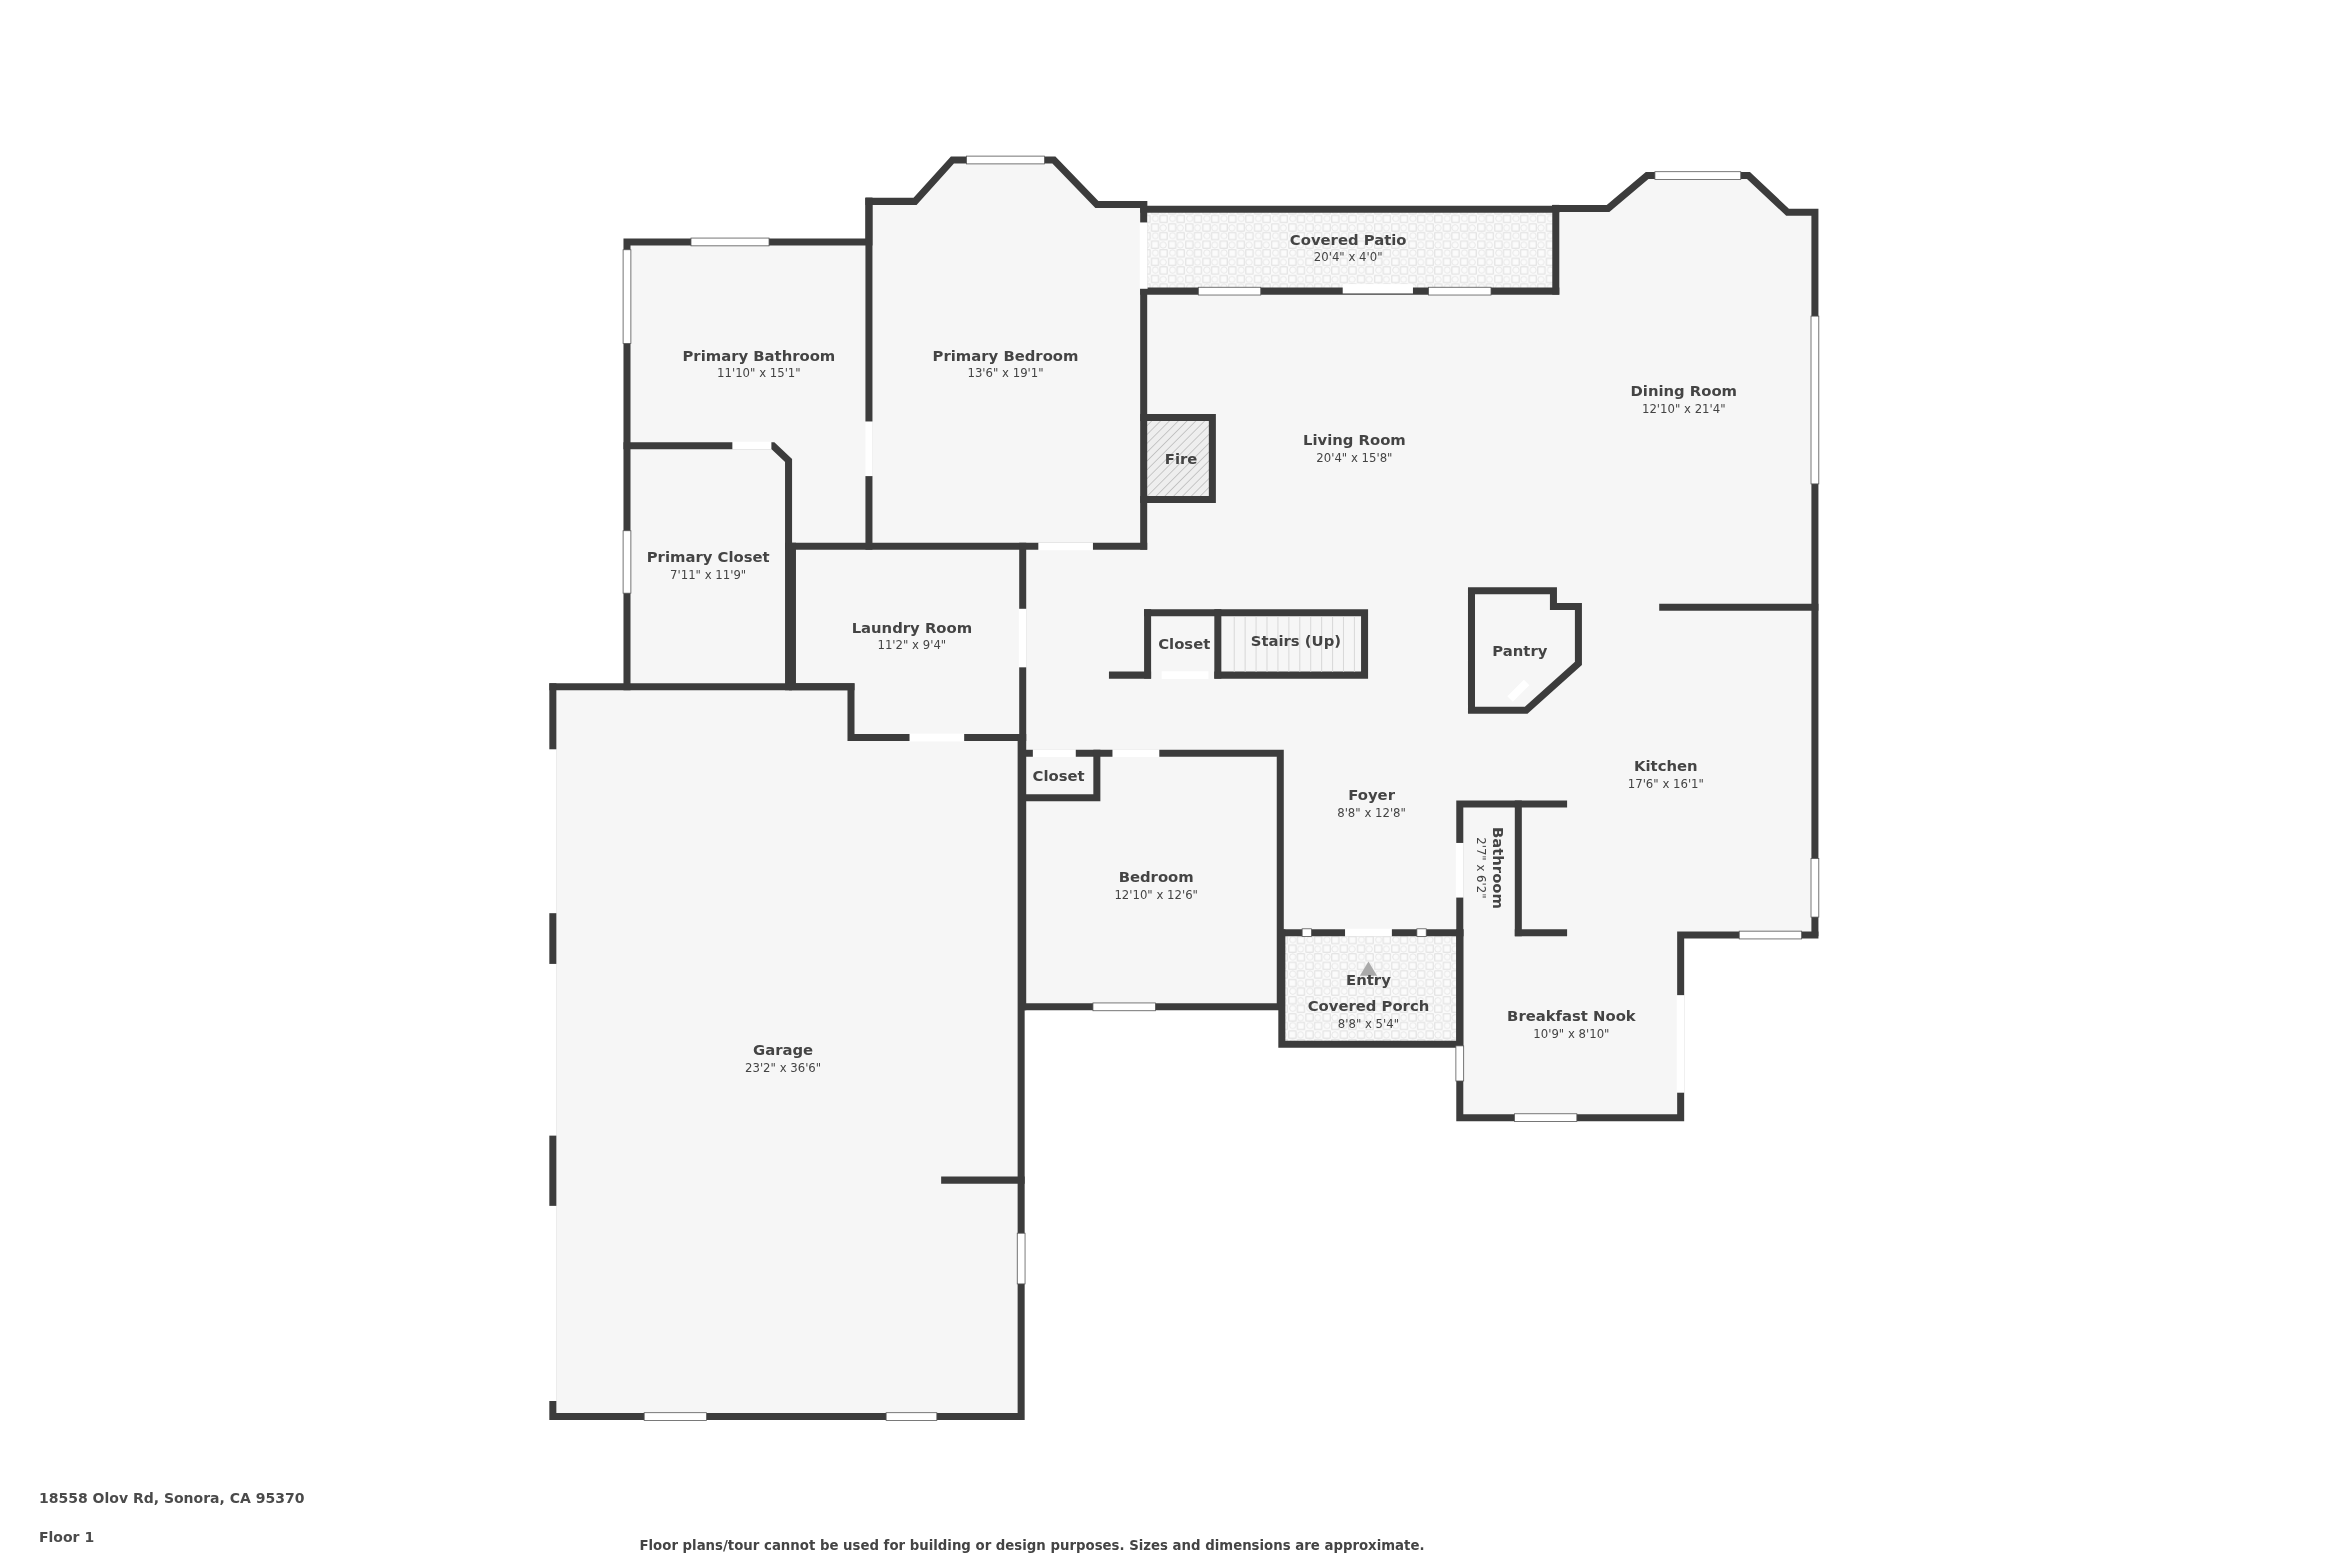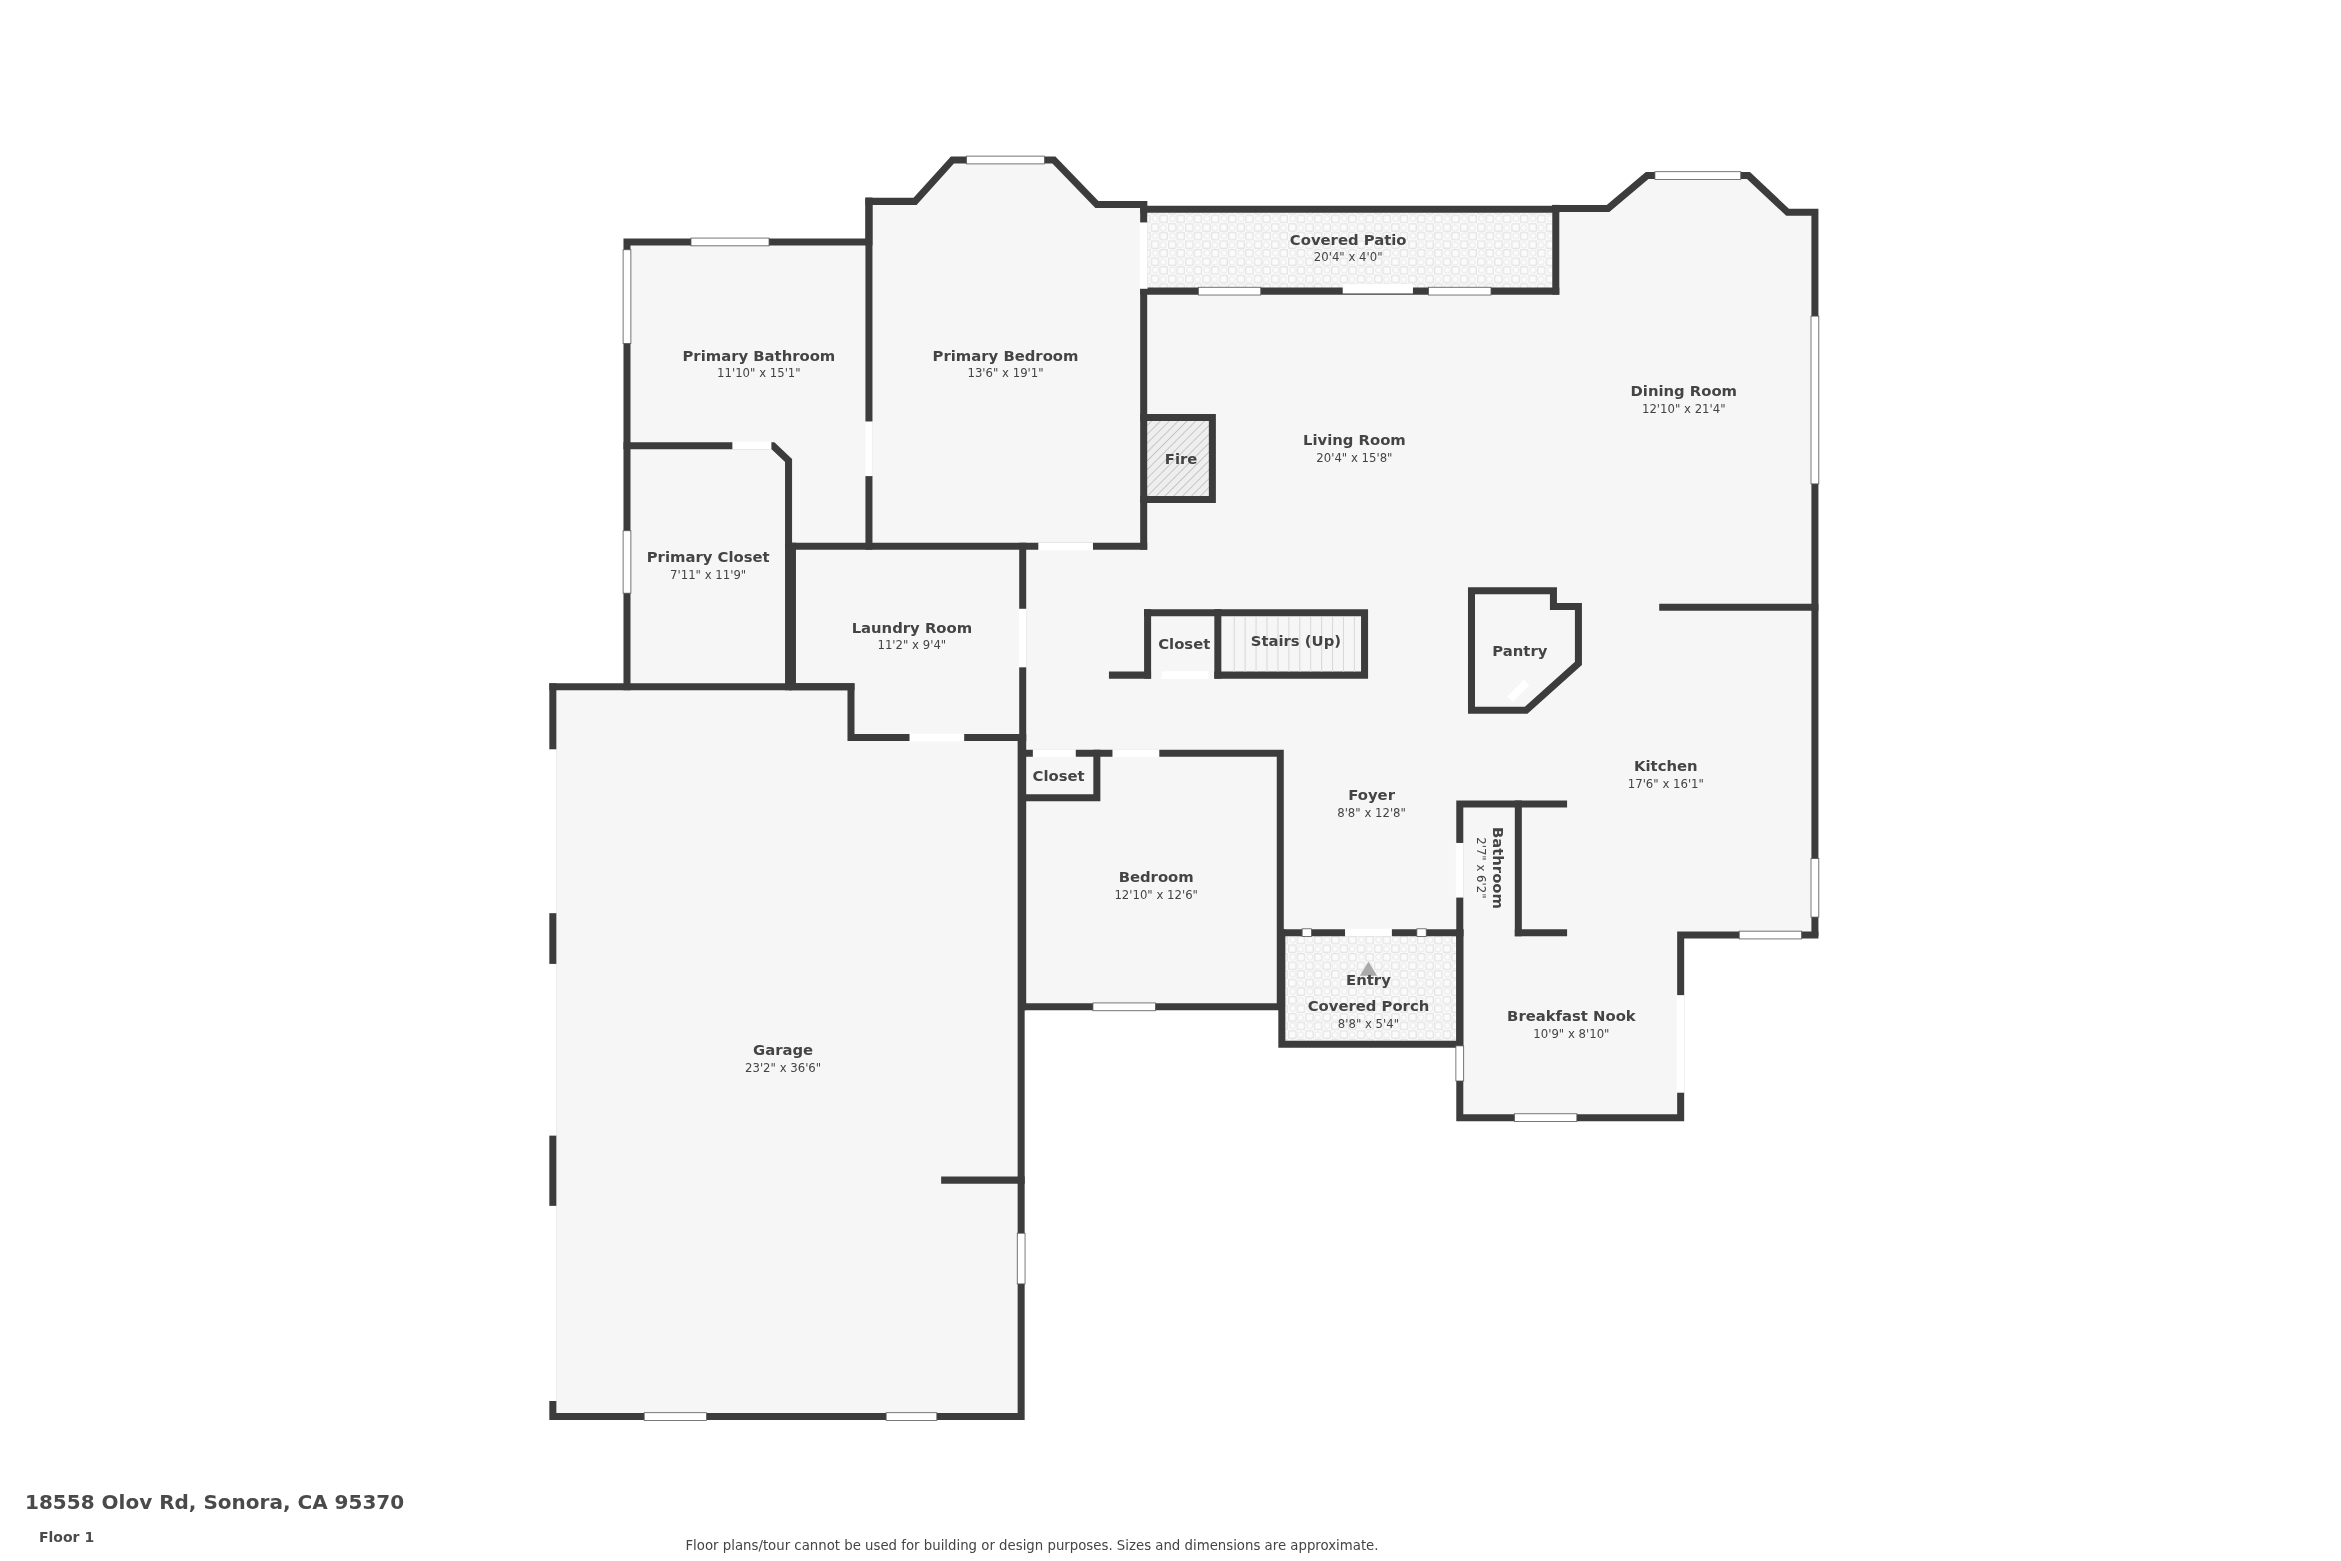--- a/index.html
+++ b/index.html
@@ -2,23 +2,23 @@
 <html style="font-size:12.5px"><head>
 <meta charset="utf-8">
 <style>
   html, body { margin:0; padding:0; background:#ffffff; }
   body { width:2342px; height:1561px; position:relative; overflow:hidden;
          font-family: "DejaVu Sans", "Liberation Sans", sans-serif; color:#3d3d3d; }
   #plan { position:absolute; left:0; top:0; }
   .room-name { font-weight:bold; font-size:19px; fill:#444; text-anchor:middle; }
   .room-dim  { font-size:15px; fill:#444; text-anchor:middle; }
   .small-name { font-weight:bold; font-size:19px; fill:#444; text-anchor:middle; }
-  .footer-address { position:absolute; left:25px; top:1490px; font-size:20px; font-weight:bold; color:#4a4a4a; }
+  .footer-address { position:absolute; left:39px; top:1490px; font-size:14px; font-weight:bold; color:#4a4a4a; }
   .footer-floor { position:absolute; left:39px; top:1529px; font-size:14px; font-weight:bold; color:#4a4a4a; }
-  .footer-disclaimer { position:absolute; left:0; width:2064px; top:1538px; text-align:center; font-size:13.3px; font-weight:normal; color:#444; }
+  .footer-disclaimer { position:absolute; left:0; width:2064px; top:1538px; text-align:center; font-size:13.3px; font-weight:bold; color:#444; }
 </style>
 </head>
 <body>
 
 <svg id="plan" width="2342" height="1561" viewBox="0 0 3000 2000" xmlns="http://www.w3.org/2000/svg">
   <defs>
     <pattern id="tile" patternUnits="userSpaceOnUse" width="22" height="22">
       <rect width="22" height="22" fill="#fbfbfb"></rect>
       <rect x="1" y="1" width="9" height="9" fill="none" stroke="#d6d6d6" stroke-width="1"></rect>
       <rect x="12" y="12" width="9" height="9" fill="none" stroke="#d6d6d6" stroke-width="1"></rect>

